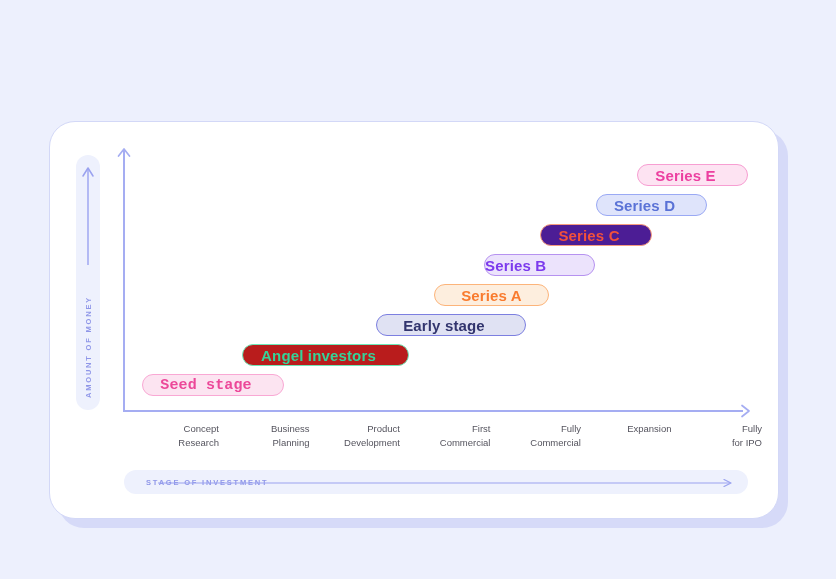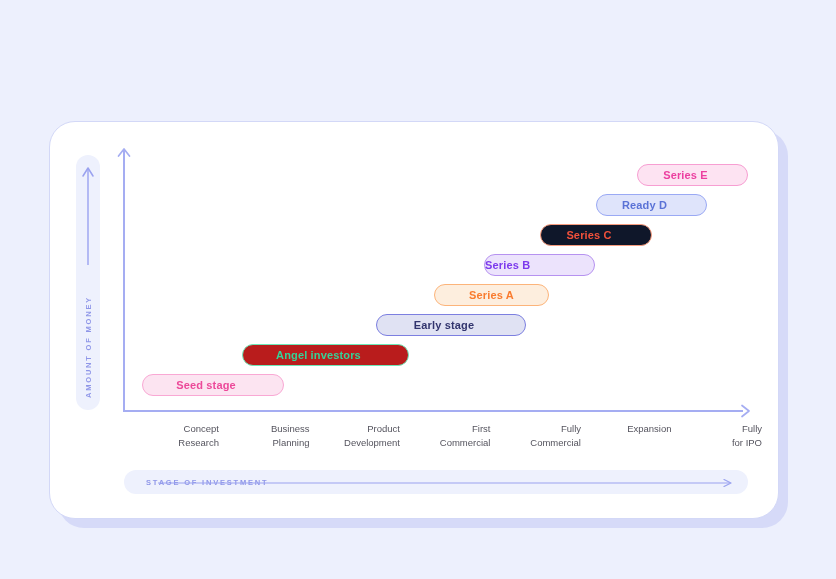--- a/index.html
+++ b/index.html
@@ -100,21 +100,21 @@
   }
 
   
   .pill {
     position:absolute;
     height:22px;
     border-radius:11px;
     border:1.4px solid;
     display:flex;
     align-items:center;
-    font-size:11px;
+    font-size:15px;
     font-weight:bold;
     letter-spacing:0.15px;
     white-space:nowrap;
   }
   .pill .pill-label { display:block; }
 
   
   .x-tick {
     position:absolute;
     top:422px;
@@ -173,39 +173,39 @@
   <svg class="axis-y-head" viewBox="0 0 14 12">
     <polyline points="1.5,9 7,2 12.5,9" fill="none" stroke="#a5adf2" stroke-width="1.7" stroke-linecap="round" stroke-linejoin="round"></polyline>
   </svg>
   <div class="axis-x"></div>
   <svg class="axis-x-head" viewBox="0 0 14 14">
     <polyline points="4,1.5 11,7 4,12.5" fill="none" stroke="#a5adf2" stroke-width="1.7" stroke-linecap="round" stroke-linejoin="round"></polyline>
   </svg>
 
   <div id="pill-layer">
       <div class="pill" style="left: 142px; top: 374px; width: 142px; background: rgb(252, 228, 241); border-color: rgb(249, 168, 212); color: rgb(236, 72, 153); justify-content: center;">
-        <span class="pill-label" style="margin-right: 14px;">Seed stage</span>
+        <span class="pill-label" style="margin-right: 14px; font-family: Liberation Mono, monospace;">Seed stage</span>
       </div>
       <div class="pill" style="left: 242px; top: 344px; width: 167px; background: #b91c1c; border-color: rgb(110, 231, 183); color: rgb(52, 211, 153); justify-content: center;">
         <span class="pill-label" style="margin-right: 14px;">Angel investors</span>
       </div>
       <div class="pill" style="left: 376px; top: 314px; width: 150px; background: rgb(224, 226, 243); border-color: rgb(124, 127, 224); color: rgb(50, 53, 110); justify-content: center;">
         <span class="pill-label" style="margin-right: 14px;">Early stage</span>
       </div>
       <div class="pill" style="left: 434px; top: 284px; width: 115px; background: rgb(253, 238, 222); border-color: rgb(252, 180, 122); color: rgb(249, 123, 46); justify-content: center;">
         <span class="pill-label" style="">Series A</span>
       </div>
       <div class="pill" style="left: 484px; top: 254px; width: 111px; background: rgb(236, 227, 252); border-color: rgb(182, 146, 240); color: rgb(124, 58, 237); justify-content: flex-start;">
         <span class="pill-label" style="margin-right: 14px;">Series B</span>
       </div>
-      <div class="pill" style="left: 540px; top: 224px; width: 112px; background: #0f172a; border-color: rgb(247, 156, 126); color: rgb(242, 81, 59); justify-content: center;">
+      <div class="pill" style="left: 540px; top: 224px; width: 112px; background: #4c1d95; border-color: rgb(247, 156, 126); color: rgb(242, 81, 59); justify-content: center;">
         <span class="pill-label" style="margin-right: 14px;">Series C</span>
       </div>
       <div class="pill" style="left: 596px; top: 194px; width: 111px; background: rgb(223, 228, 251); border-color: rgb(154, 169, 244); color: rgb(90, 114, 214); justify-content: center;">
-        <span class="pill-label" style="margin-right: 14px;">Ready D</span>
+        <span class="pill-label" style="margin-right: 14px;">Series D</span>
       </div>
       <div class="pill" style="left: 637px; top: 164px; width: 111px; background: rgb(253, 227, 242); border-color: rgb(247, 158, 210); color: rgb(236, 63, 160); justify-content: center;">
         <span class="pill-label" style="margin-right: 14px;">Series E</span>
       </div>
     </div>
 
   <div id="tick-layer">
       <div class="x-tick" style="left: 109px;"><span>Concept</span><span class="l2">Research</span></div>
       <div class="x-tick" style="left: 199.5px;"><span>Business</span><span class="l2">Planning</span></div>
       <div class="x-tick" style="left: 290px;"><span>Product</span><span class="l2">Development</span></div>

